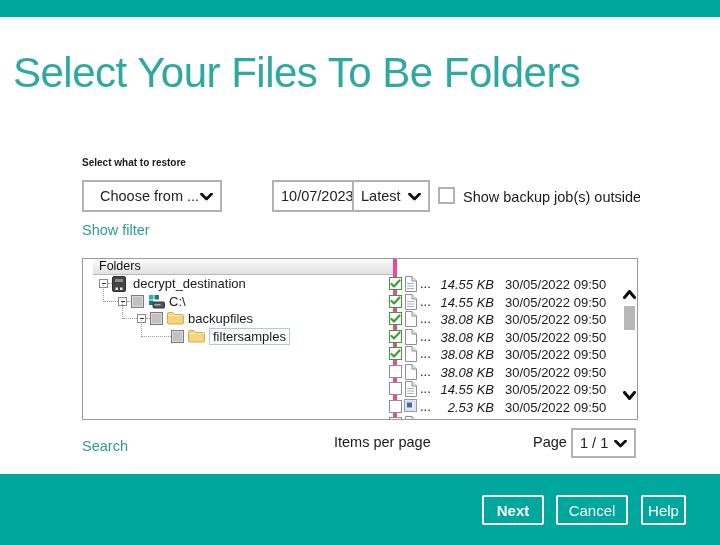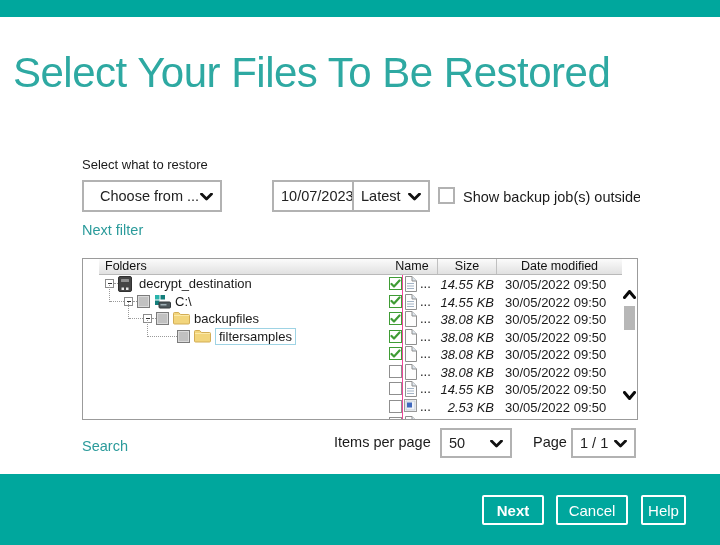--- a/index.html
+++ b/index.html
@@ -4,37 +4,37 @@
 <style>
   html,body{margin:0;padding:0;background:#fff;}
   .screen{position:relative;width:720px;height:545px;background:#fff;overflow:hidden;
           font-family:"Liberation Sans",sans-serif;color:#1a1a1a;}
   .abs{position:absolute;}
 
   .top-bar{left:0;top:0;width:720px;height:17px;background:var(--teal);}
   .page-title{left:13px;top:49px;font-size:42px;font-weight:300;letter-spacing:-0.5px;
               color:var(--title-teal);white-space:nowrap;}
 
-  .ctl-label{left:82px;top:157px;font-size:13px;}
+  .ctl-label{left:82px;top:157px;font-size:10px;font-weight:bold;}
   .dd{height:32px;border:2px solid #b2b2b2;background:#fff;box-sizing:border-box;
       display:flex;align-items:center;justify-content:space-between;padding:0 7px;
       font-size:14.5px;color:#222;}
   .dd-src{left:82px;top:180px;width:140px;padding-left:16px;}
   .dd-date{left:232px;top:180px;width:110px;margin-left:40px;}
   .dd-time{left:352px;top:180px;width:78px;}
   .chk{left:438px;top:187px;width:17px;height:17px;border:2px solid #b2b2b2;background:#fff;box-sizing:border-box;}
   .chk-label{left:463px;top:189px;width:177px;overflow:hidden;white-space:nowrap;font-size:14.5px;}
   .link{color:var(--link-teal);font-size:14.5px;cursor:pointer;}
   .show-filter{left:82px;top:222px;}
 
   .panel{left:82px;top:258px;width:556px;height:162px;border:1px solid #9b9b9b;
          box-sizing:border-box;background:#fff;overflow:hidden;}
   .grad-header{background:linear-gradient(#fbfbfb,#e1e1e1);border-bottom:1px solid #b9b9b9;
                font-size:12.5px;color:#111;box-sizing:border-box;}
-  .tree-pane{position:absolute;left:16px;top:0;width:304px;height:160px;border-right:1px solid #ec4899;box-sizing:border-box;}
+  .tree-pane{position:absolute;left:10px;top:0;width:304px;height:160px;border-right:4px solid #ec4899;box-sizing:border-box;}
   .tree-header{position:absolute;left:0;top:0;right:0;height:16px;line-height:15px;padding-left:6px;}
   .tree-body{position:absolute;left:0;top:16px;right:0;bottom:0;overflow:hidden;}
   .tree-row{position:relative;height:17.5px;font-size:13px;white-space:nowrap;}
   .expander{position:absolute;top:4px;width:9px;height:9px;background:#fff;border:1px solid #8c8c8c;box-sizing:border-box;}
   .expander .minus{position:absolute;left:1.5px;right:1.5px;top:3px;height:1px;background:#333;}
   .tree-cb{position:absolute;top:2px;width:13px;height:13px;background:#c1c1c1;border:1px solid #7b7b7b;
            box-shadow:inset 0 0 0 1px #dadada;box-sizing:border-box;}
   .tree-icon{position:absolute;top:1px;}
   .tree-label{position:absolute;top:1px;line-height:15px;}
   .tree-label.selected{border:1px solid #9ed3e4;background:#fff;padding:0 3px;top:0;}
@@ -77,21 +77,21 @@
   .btn-cancel{left:556px;width:72px;}
   .btn-help{left:641px;width:45px;}
 </style>
 </head>
 <body>
 
 <div class="screen">
 
   <div class="abs top-bar"></div>
 
-  <div class="abs page-title">Select Your Files To Be Restored</div>
+  <div class="abs page-title">Select Your Files To Be Folders</div>
 
   <div class="abs ctl-label">Select what to restore</div>
 
   <div class="abs dd dd-src">
     <span>Choose from ...</span>
     <span class="chev-slot"><svg width="13" height="8" viewBox="0 0 13 8">
           <polyline points="1.5,1 6.5,6 11.5,1" fill="none" stroke="#111" stroke-width="2.8" stroke-linecap="round" stroke-linejoin="round"></polyline>
         </svg></span>
   </div>
   <div class="abs dd dd-date">
@@ -103,21 +103,21 @@
   <div class="abs dd dd-time">
     <span>Latest</span>
     <span class="chev-slot"><svg width="13" height="8" viewBox="0 0 13 8">
           <polyline points="1.5,1 6.5,6 11.5,1" fill="none" stroke="#111" stroke-width="2.8" stroke-linecap="round" stroke-linejoin="round"></polyline>
         </svg></span>
   </div>
 
   <div class="abs chk"></div>
   <div class="abs chk-label">Show backup job(s) outside</div>
 
-  <div class="abs link show-filter">Next filter</div>
+  <div class="abs link show-filter">Show filter</div>
 
   <div class="abs panel">
     <div class="tree-pane">
       <div class="tree-header grad-header">Folders</div>
       <div class="tree-body" id="tree-body">
           <div class="tree-row">
             <span class="expander" style="left:6px">
               <span class="minus"></span>
             </span>
             <span class="h-dot" style="left:15px;top:8px;width:4px"></span>
@@ -166,25 +166,20 @@
             <span class="tree-cb" style="left:78px"></span>
             <span class="tree-icon" style="left:95px"><svg width="17" height="14" viewBox="0 0 17 14">
                 <path d="M0.5 2.5 a1 1 0 0 1 1 -1 h4.2 l1.8 2 h8 a1 1 0 0 1 1 1 v7.5 a1 1 0 0 1 -1 1 h-14 a1 1 0 0 1 -1 -1 z" fill="#f2d57c" stroke="#d3ad55"></path>
                 <path d="M1 4.5 h15" stroke="#fbe9a8" stroke-width="1" fill="none"></path>
               </svg></span>
             <span class="tree-label selected" style="left:116px">filtersamples</span>
           </div>
         </div>
     </div>
     <div class="list-pane">
-      <div class="list-header grad-header">
-        <div class="hc hc-name">Name</div>
-        <div class="hc hc-size">Size</div>
-        <div class="hc hc-date">Date modified</div>
-      </div>
       <div class="list-body" id="list-body">
           <div class="list-row">
             <span class="row-cb checked">
               <svg width="11" height="10" viewBox="0 0 11 10">
                 <polyline points="1.5,5 4,7.5 9.5,1.5" fill="none" stroke="#3f9c35" stroke-width="2.2" stroke-linecap="round" stroke-linejoin="round"></polyline>
               </svg>
             </span>
             <span class="row-icon"><svg width="13" height="16" viewBox="0 0 13 16">
                 <path d="M1.5 0.5 h6.5 l4.5 4.5 v10.5 h-11 z" fill="#fdfdfd" stroke="#8f8f8f"></path>
                 <path d="M8 0.5 v4.5 h4.5" fill="#dde6ee" stroke="#8f8f8f"></path>
@@ -317,26 +312,20 @@
       <div class="arrow down" id="sb-down">
           <svg width="13" height="9" viewBox="0 0 13 9">
             <polyline points="1.5,1.5 6.5,7.5 11.5,1.5" fill="none" stroke="#0a0a0a" stroke-width="3" stroke-linecap="round" stroke-linejoin="round"></polyline>
           </svg>
         </div>
     </div>
   </div>
 
   <div class="abs link search-link">Search</div>
   <div class="abs pg-label ipp-label">Items per page</div>
-  <div class="abs dd dd-ipp">
-    <span>50</span>
-    <span class="chev-slot"><svg width="13" height="8" viewBox="0 0 13 8">
-          <polyline points="1.5,1 6.5,6 11.5,1" fill="none" stroke="#111" stroke-width="2.8" stroke-linecap="round" stroke-linejoin="round"></polyline>
-        </svg></span>
-  </div>
   <div class="abs pg-label page-label">Page</div>
   <div class="abs dd dd-page">
     <span>1 / 1</span>
     <span class="chev-slot"><svg width="13" height="8" viewBox="0 0 13 8">
           <polyline points="1.5,1 6.5,6 11.5,1" fill="none" stroke="#111" stroke-width="2.8" stroke-linecap="round" stroke-linejoin="round"></polyline>
         </svg></span>
   </div>
 
   <div class="abs footer">
     <div class="fbtn btn-next">Next</div>

